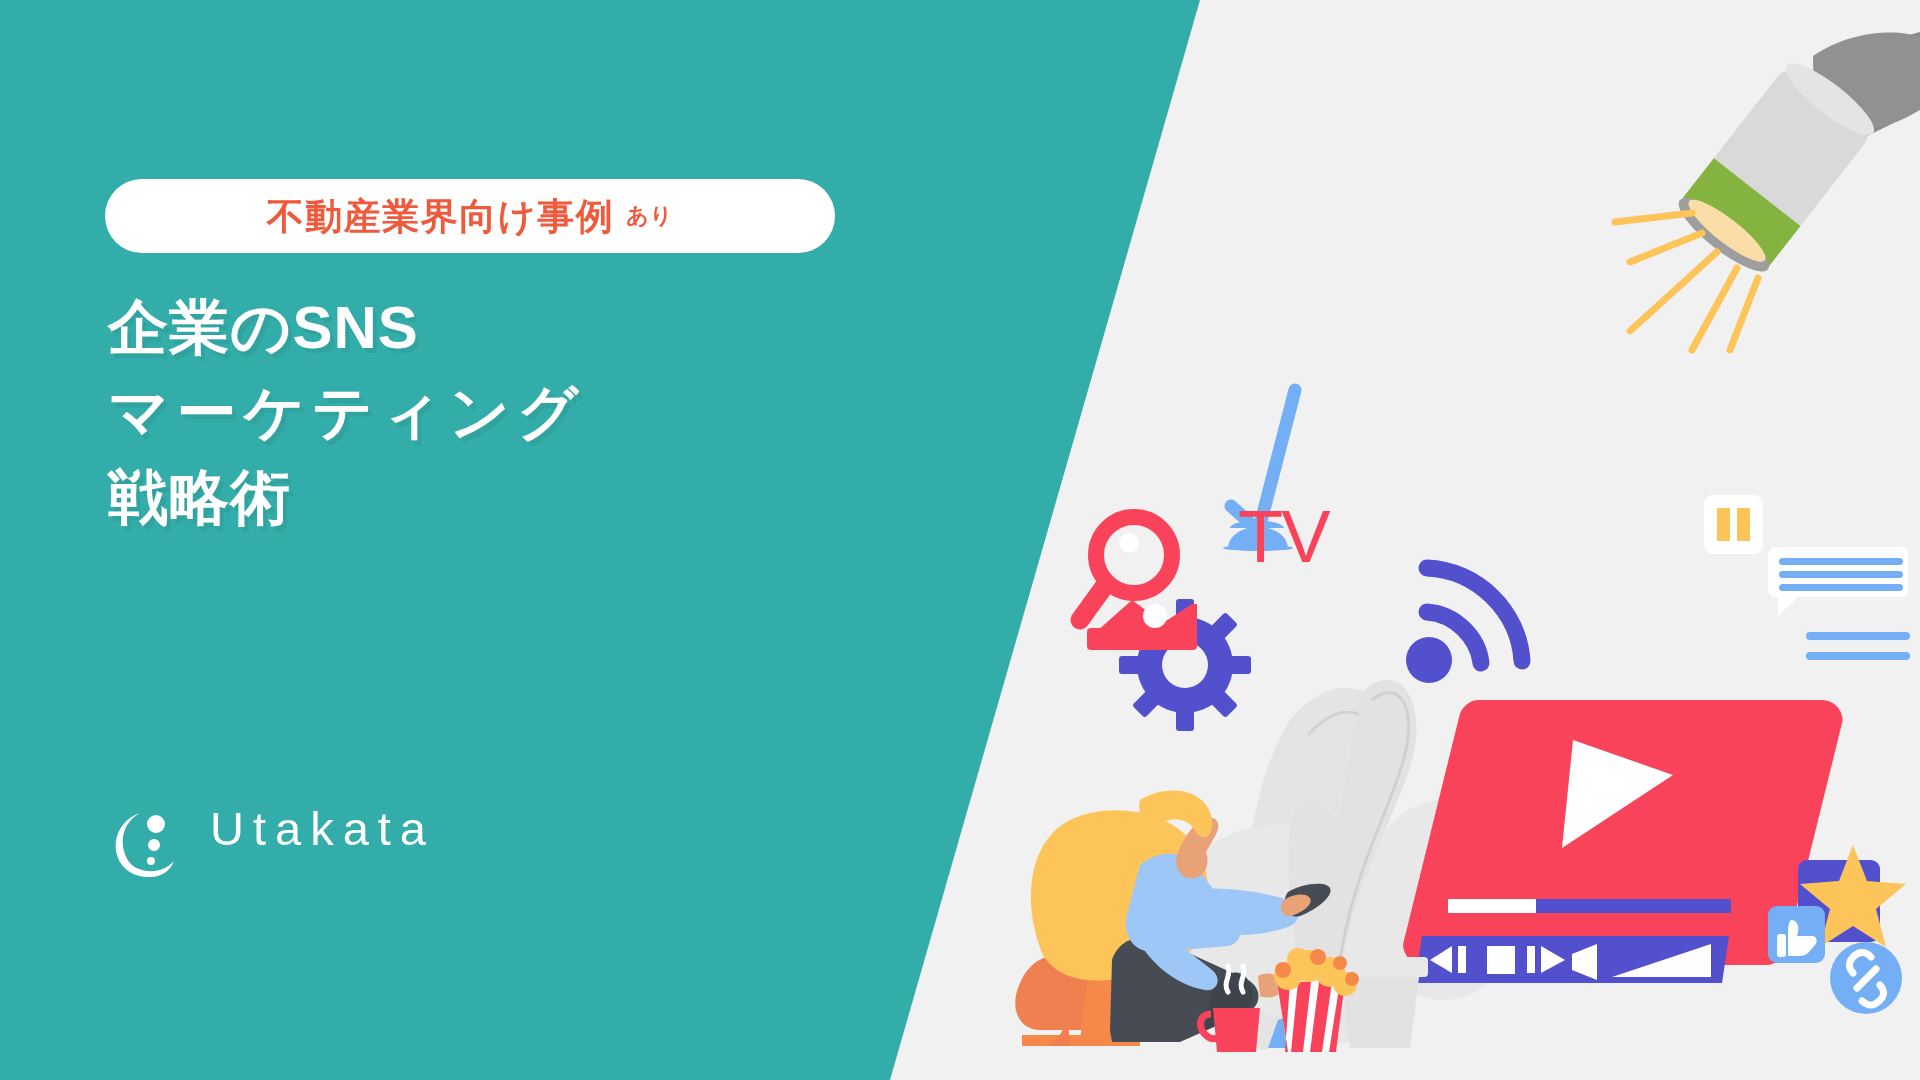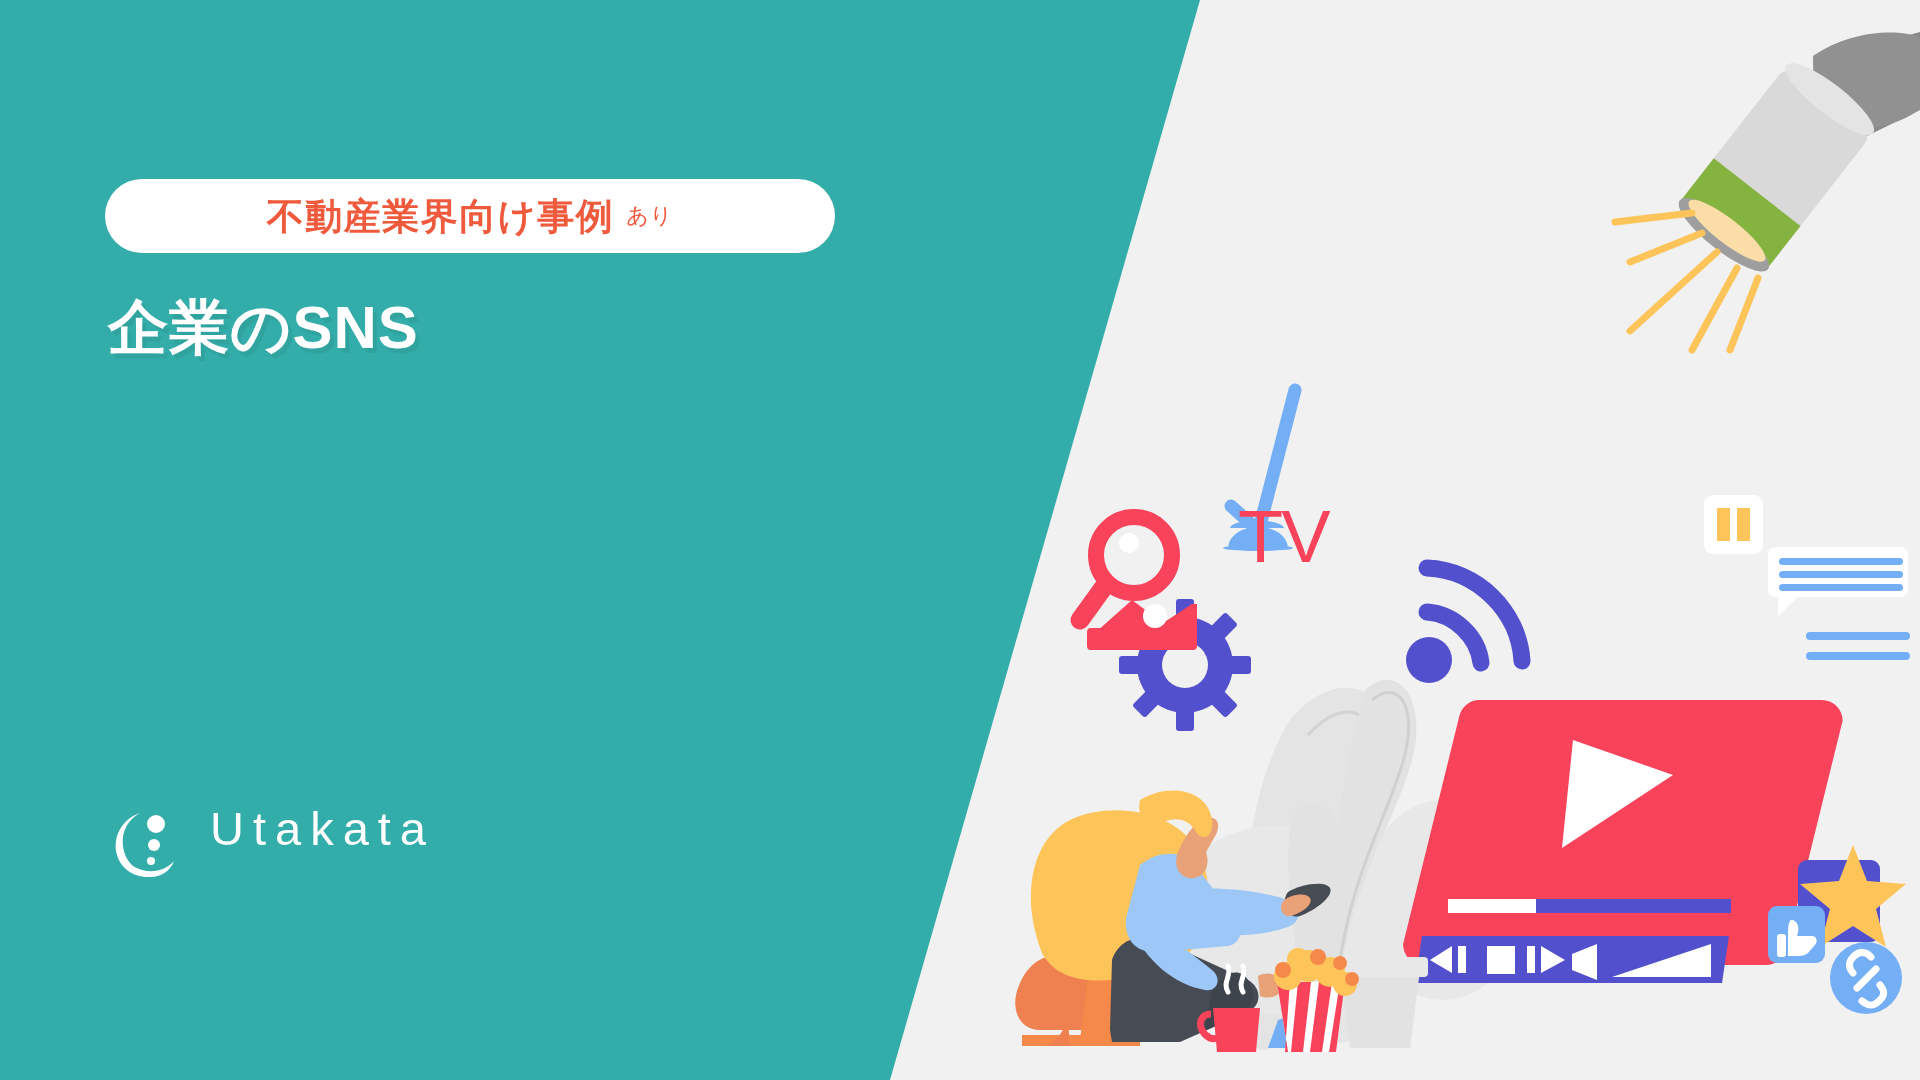--- a/index.html
+++ b/index.html
@@ -27,21 +27,21 @@
     background:#ffffff; border-radius:40px;
     height:74px; min-width:730px; width:730px;
     display:flex; align-items:center; justify-content:center;
     padding:0 30px;
   }
   .badge-main{
     color:#F05A3C; font-size:37px; font-weight:bold;
     letter-spacing:1.5px; line-height:1;
   }
   .badge-sub{
-    color:#F05A3C; font-size:22px; font-weight:normal;
+    color:#F05A3C; font-size:22px; font-weight:bold;
     margin-left:12px; letter-spacing:1px; line-height:1;
   }
 
   .title{
     position:absolute; left:108px; top:285px; width:880px;
     color:#ffffff;
     font-size:60px; font-weight:700;
     line-height:85px;
     letter-spacing:1px;
     text-shadow: 4px 5px 0 rgba(0,0,0,0.055);
@@ -297,20 +297,22 @@
 
   <div class="content">
 
     <div class="badge">
       <span class="badge-main">不動産業界向け事例</span>
       <span class="badge-sub">あり</span>
     </div>
 
     <h1 class="title">
       <span class="ln">企業のSNS</span>
+      <span class="ln sp">マーケティング</span>
+      <span class="ln">戦略術</span>
     </h1>
 
     <div class="logo">
       <span class="logo-mark">
         <svg width="76" height="76" viewBox="0 0 76 76">
           <path d="M30 8 C12 14, 2 32, 7 50 C12 68, 32 76, 50 70 C34 72, 18 62, 14 46 C10 30, 16 16, 30 8 Z" fill="#ffffff"></path>
           <path d="M14 52 C24 68, 50 72, 64 56 C56 78, 22 78, 14 52 Z" fill="#ffffff"></path>
           <circle cx="46" cy="19" r="9" fill="#ffffff"></circle>
           <circle cx="44" cy="40" r="6" fill="#ffffff"></circle>
           <circle cx="41" cy="56" r="4" fill="#ffffff"></circle>

